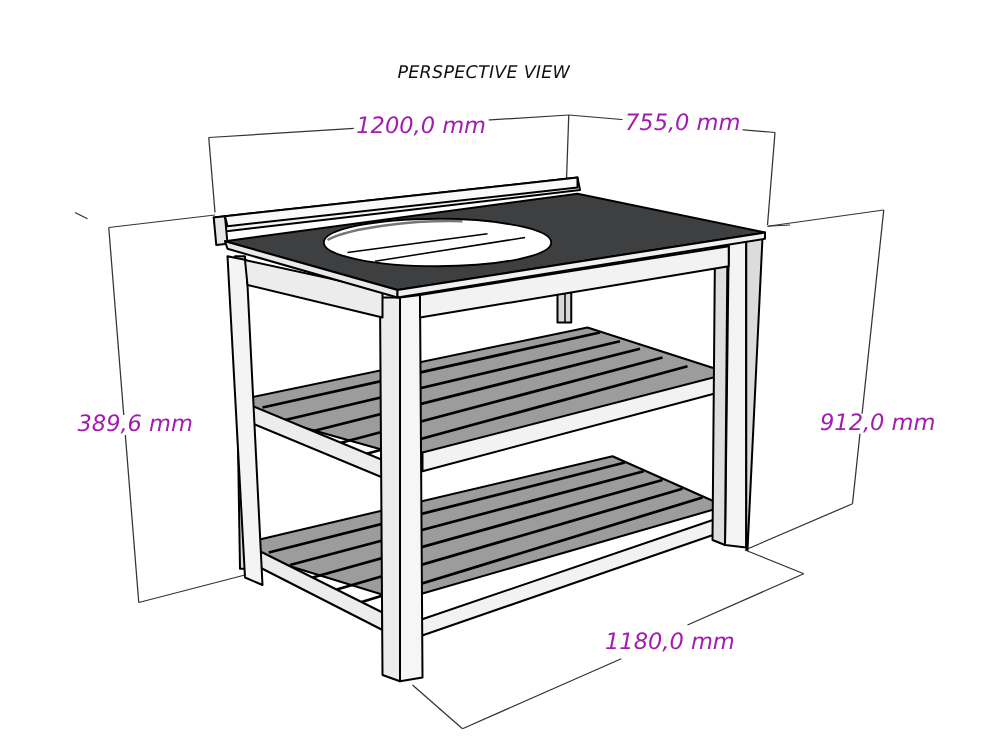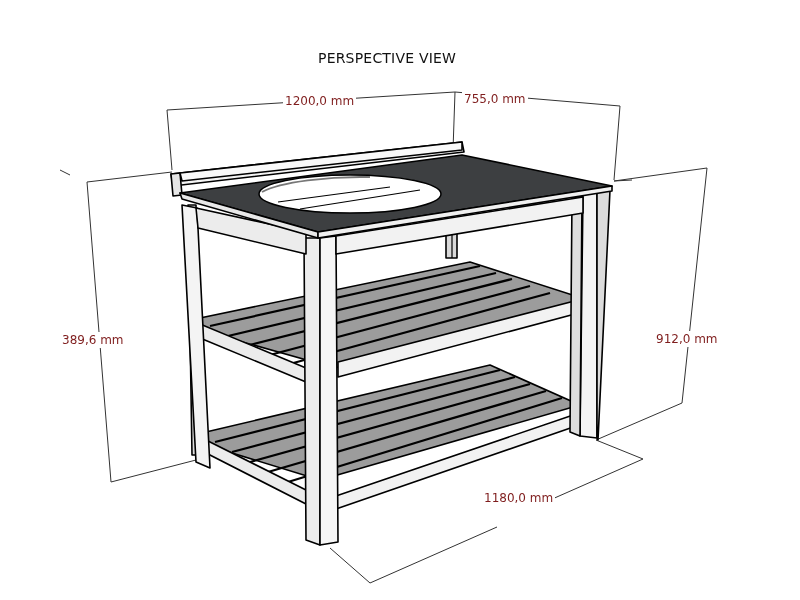--- a/index.html
+++ b/index.html
@@ -1,19 +1,19 @@
 <!DOCTYPE html>
 <html><head>
 <meta charset="utf-8">
 <style>
   html, body { margin:0; padding:0; background:#ffffff; }
   body { width:800px; height:600px; position:relative; overflow:hidden;
          font-family:"DejaVu Sans","Liberation Sans",sans-serif; }
-  #stage { position:absolute; left:0; top:0; width:800px; height:600px; }
-  .lbl { position:absolute; font-size:12px; color:#7f1d1d; white-space:nowrap; background:#fff; padding:0 2px; line-height:16px; }
+  #stage { position:absolute; left:0; top:0; width:800px; height:600px;font-style:italic; }
+  .lbl { position:absolute; font-size:18px; color:#a21caf; white-space:nowrap; background:#fff; padding:0 2px; line-height:16px; }
   .title { position:absolute; font-size:14px; color:#111; letter-spacing:0.2px; }
   svg .dim { stroke:#333; stroke-width:1; fill:none; }
   svg .edge { stroke:#000; stroke-width:1.6; stroke-linejoin:round; }
   svg .thin { stroke:#000; stroke-width:1.2; }
   svg .slatline { stroke:#000; stroke-width:2.2; }
 </style>
 </head>
 <body>
 
 <div id="stage">
@@ -115,17 +115,17 @@
       <polygon class="edge" points="318,232 612,186 612,191 318,238" fill="#f0f0f0"></polygon>
 
       <ellipse cx="350" cy="194" rx="91" ry="19" fill="#ffffff" stroke="#000" stroke-width="1.5"></ellipse>
       <path d="M262,192 C280,182 330,176 370,177" stroke="#777" stroke-width="2" fill="none"></path>
       <line class="thin" x1="278" y1="202" x2="390" y2="187"></line>
       <line class="thin" x1="300" y1="209" x2="420" y2="190"></line>
     </g>
   </svg>
 
   <div class="lbl" style="left:283px; top:93px;">1200,0 mm</div>
-  <div class="lbl" style="left:462px; top:91px;">755,0 mm</div>
+  <div class="lbl" style="left:498px; top:91px;">755,0 mm</div>
   <div class="lbl" style="left:60px; top:332px;">389,6 mm</div>
   <div class="lbl" style="left:654px; top:283px;margin-top:48px;">912,0 mm</div>
-  <div class="lbl" style="left:482px; top:490px;">1180,0 mm</div>
+  <div class="lbl" style="left:482px; top:506px;">1180,0 mm</div>
 </div>
 
 </body></html>

